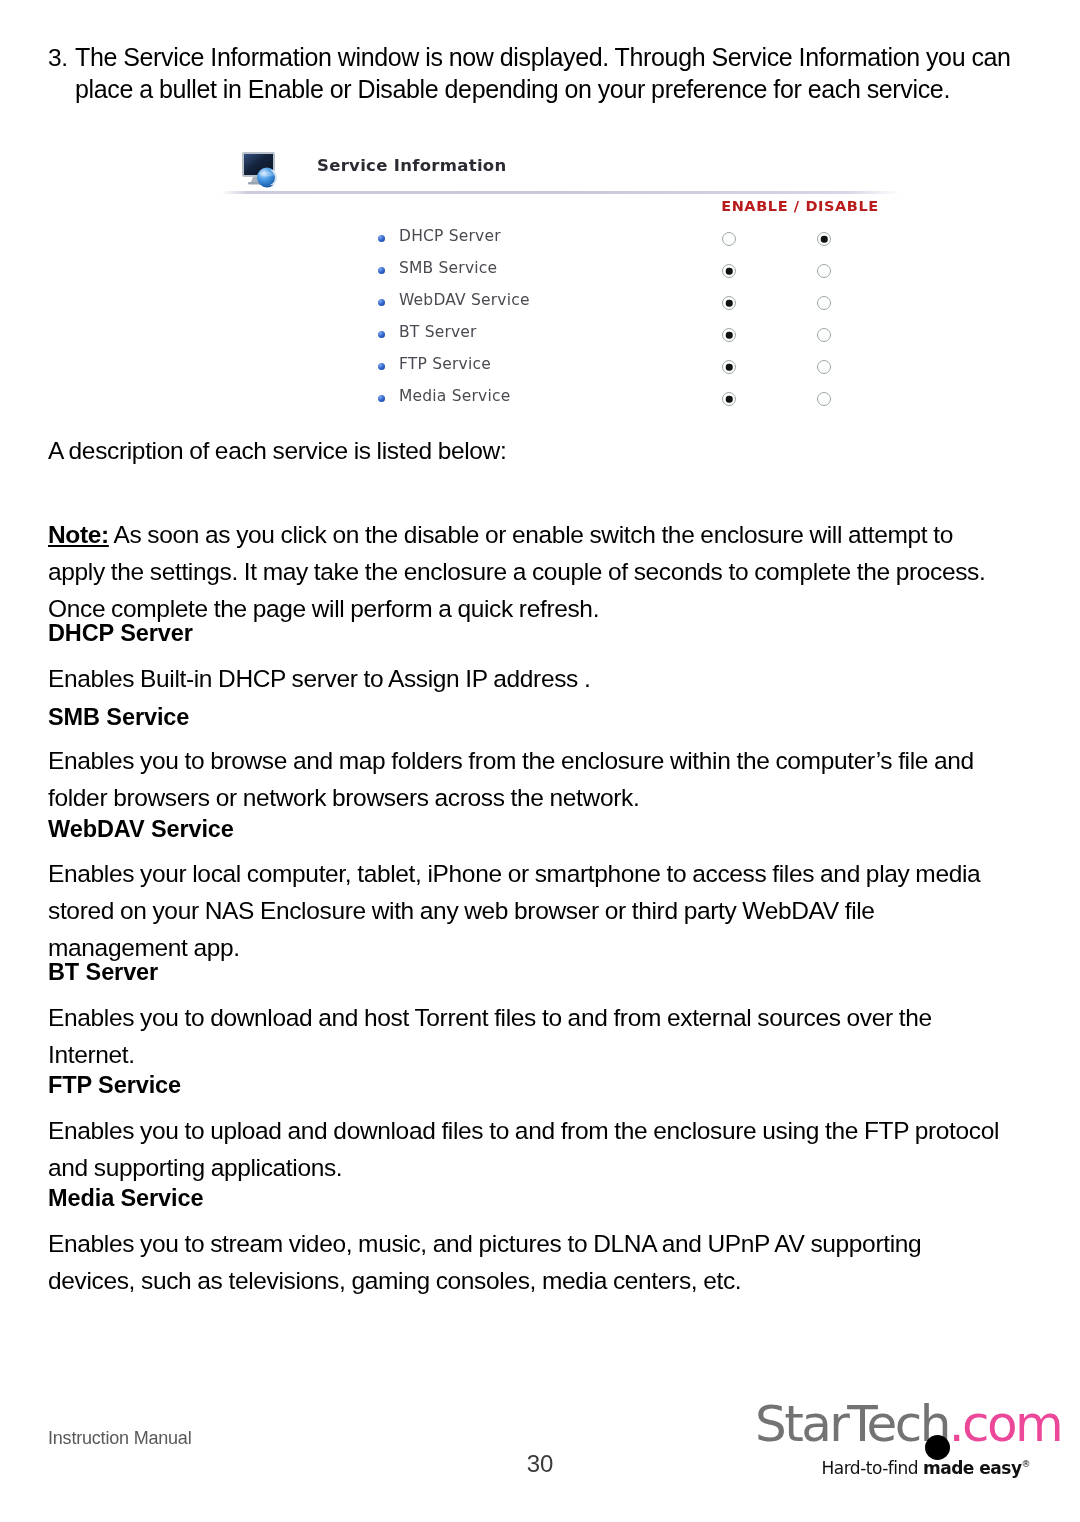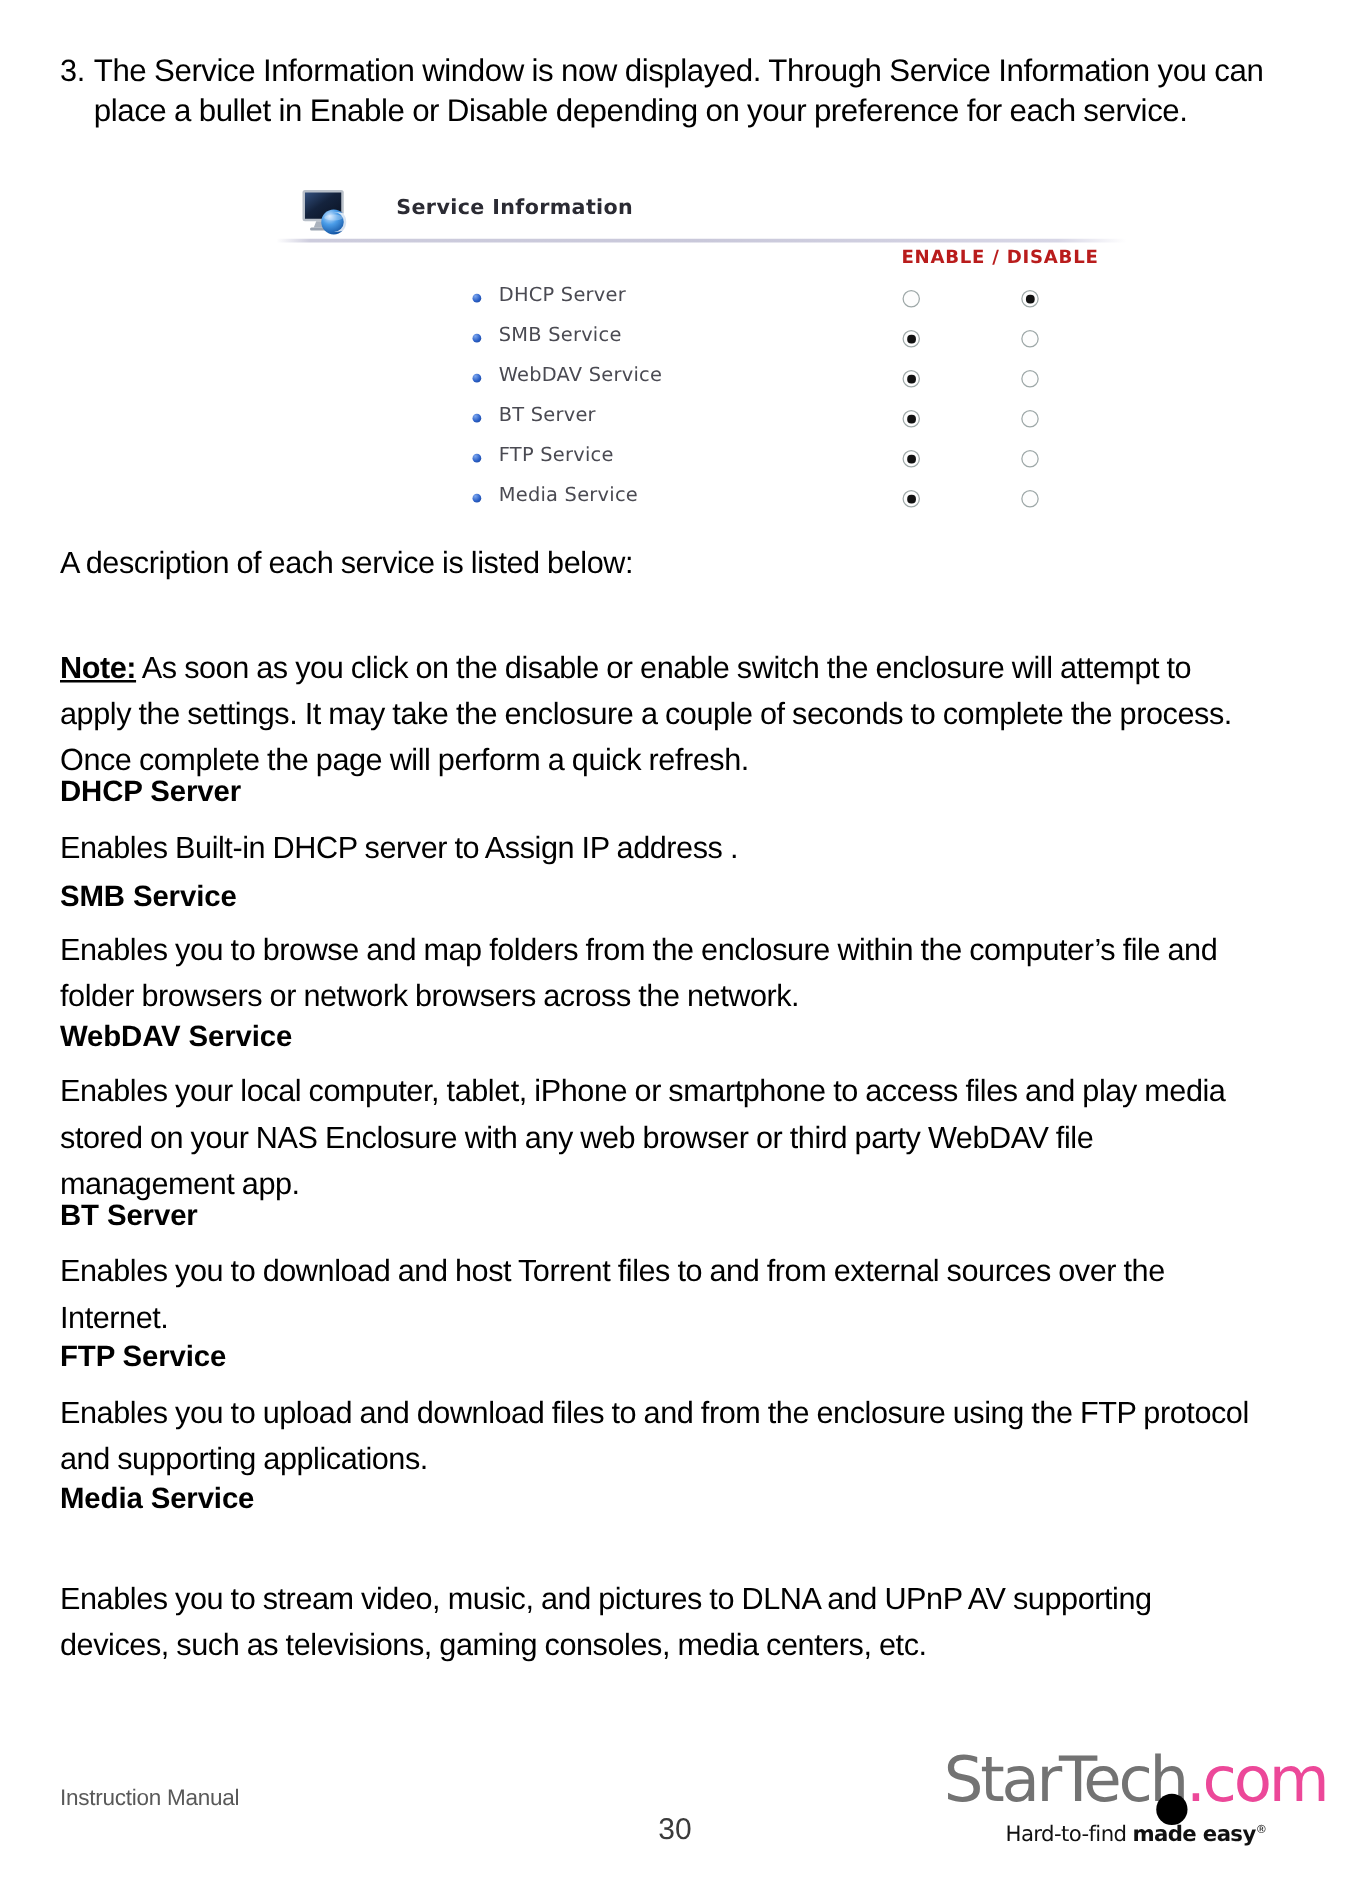--- a/index.html
+++ b/index.html
@@ -162,21 +162,21 @@
     letter-spacing: -0.35px;
     word-spacing: -0.5px;
   }
   .prose.lead     { top: 432px; }
   .prose.note     { top: 516px; }
   .prose.p-dhcp   { top: 660px; }
   .prose.p-smb    { top: 742px; }
   .prose.p-webdav { top: 855px; }
   .prose.p-bt     { top: 999px; }
   .prose.p-ftp    { top: 1112px; }
-  .prose.p-media  { top: 1261px; }
+  .prose.p-media  { top: 1225px; }
 
   .h-sub {
     position: absolute;
     left: 48px;
     font-size: 23.5px;
     font-weight: bold;
     letter-spacing: -0.1px;
   }
   .h-dhcp   { top: 620px; }
   .h-smb    { top: 704px; }
@@ -230,21 +230,21 @@
     position: absolute;
     left: 170px;
     top: 39px;
     width: 25px;
     height: 25px;
     border-radius: 50%;
     background: #000000;
   }
   .logo-tag {
     position: absolute;
-    right: 17px;
+    right: 0;
     top: 62px;
     font-family: "DejaVu Sans", sans-serif;
     font-size: 17px;
     color: #111111;
     letter-spacing: -0.5px;
     white-space: nowrap;
   }
   .logo-tag b { font-weight: bold; }
   .logo-tag sup { font-size: 9px; vertical-align: super; }
 </style>

